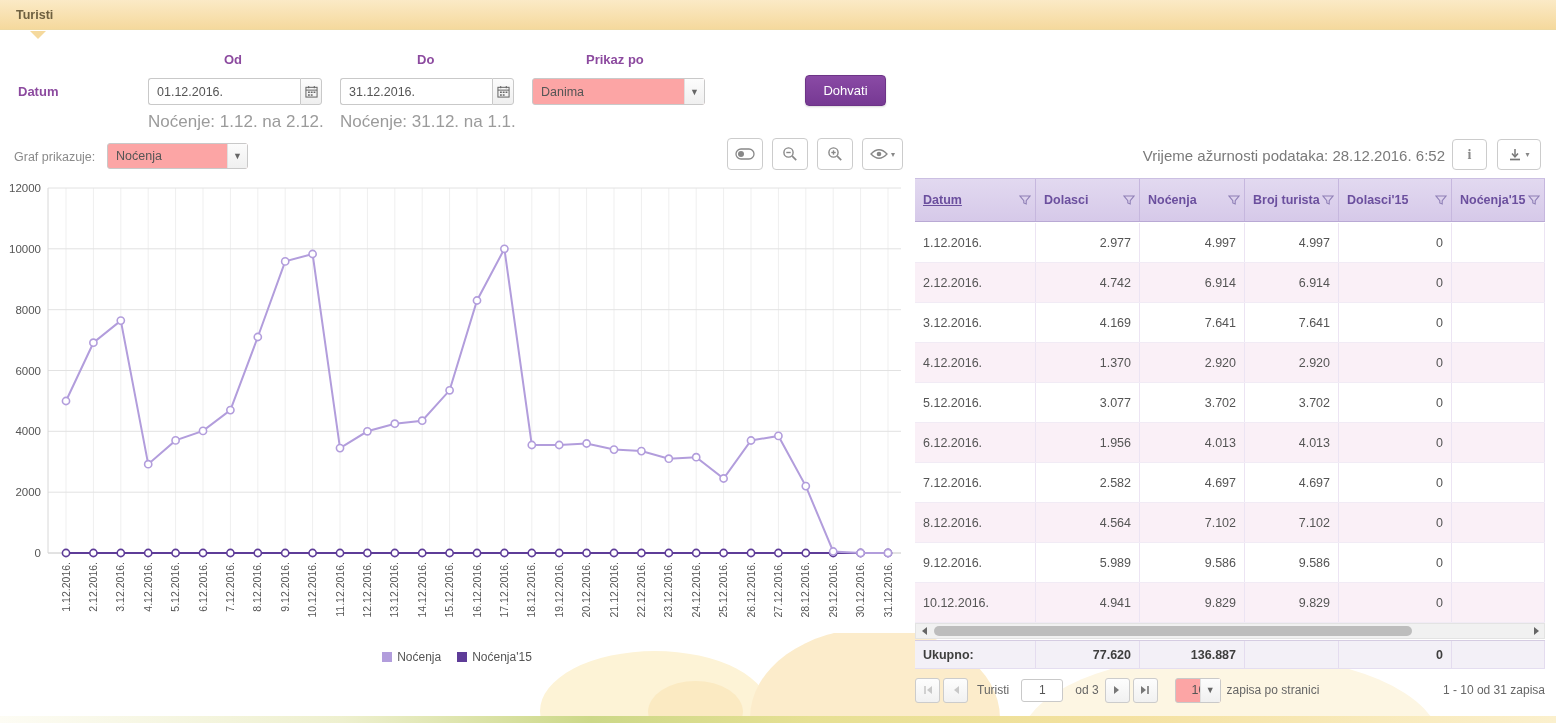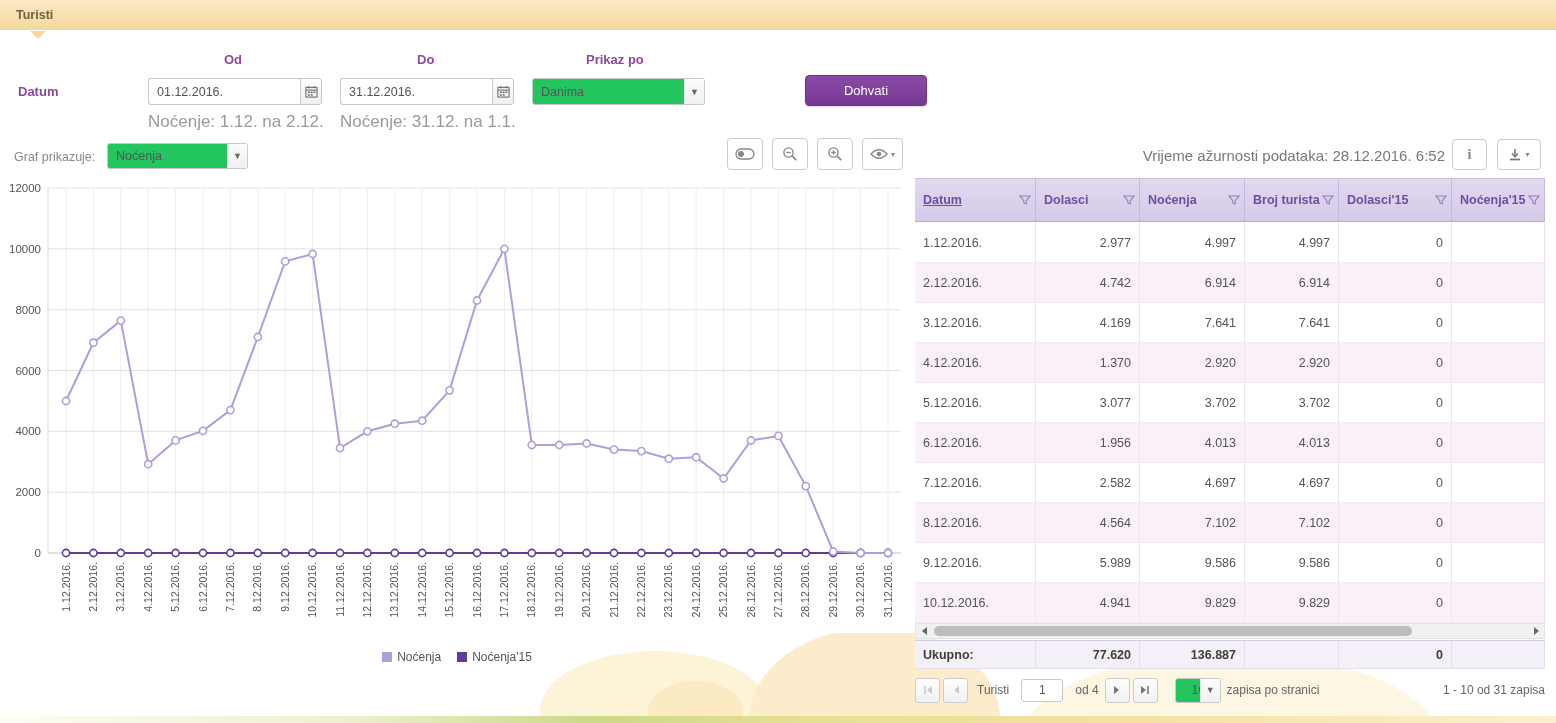--- a/index.html
+++ b/index.html
@@ -15,26 +15,26 @@
                  border-left:8px solid transparent; border-right:8px solid transparent; border-top:8px solid #f5d99d; }
 
   
   .flabel { position:absolute; color:#8c4a9f; font-weight:bold; font-size:13px; z-index:2; }
   .hint { position:absolute; color:#9b9b9b; font-size:17px; z-index:2; }
   .input-group { position:absolute; display:flex; height:27px; z-index:2; }
   .text-input { width:152px; height:27px; border:1px solid #c9c9c9; border-right:none; border-radius:3px 0 0 3px;
                 padding:0 8px; font-size:12.5px; color:#555; outline:none; font-family:inherit; }
   .cal-btn { width:22px; height:27px; border:1px solid #c9c9c9; background:linear-gradient(#fcfcfc,#efefef);
              border-radius:0 3px 3px 0; display:flex; align-items:center; justify-content:center; cursor:pointer; }
-  .select { position:absolute; border:1px solid #c9c9c9; border-radius:3px; background:#22c55e; display:flex;
+  .select { position:absolute; border:1px solid #c9c9c9; border-radius:3px; background:#fca5a5; display:flex;
             align-items:center; font-size:12.5px; color:#555; cursor:pointer; z-index:2; }
   .select .sel-text { padding:0 8px; flex:1; white-space:nowrap; overflow:hidden; }
   .select .caret-zone { width:20px; align-self:stretch; display:flex; align-items:center; justify-content:center;
                         color:#666; font-size:9px; border-left:1px solid #e0e0e0; background:linear-gradient(#fcfcfc,#f0f0f0); }
-  .btn-primary { position:absolute; left:805px; top:75px; width:122px; height:31px; background:linear-gradient(#8a4aa5,#763993);
+  .btn-primary { position:absolute; left:805px; top:75px; width:81px; height:31px; background:linear-gradient(#8a4aa5,#763993);
                  border:1px solid #6d3487; border-radius:4px; color:#fff; font-size:13px; font-family:inherit; cursor:pointer; z-index:2;
                  box-shadow:0 1px 2px rgba(0,0,0,.15); }
 
   
   .graf-label { position:absolute; left:14px; top:150px; font-size:12.5px; color:#8a8a8a; z-index:2; }
   .tool-btn { position:absolute; top:138px; height:32px; background:#fff; border:1px solid #ccc; border-radius:4px;
               display:flex; align-items:center; justify-content:center; gap:3px; color:#858585; cursor:pointer; z-index:2; }
 
   
   #chart-svg { position:absolute; left:8px; top:182px; z-index:1; }
@@ -509,21 +509,21 @@
           <path d="M9 1 4 5l5 4Z" fill="currentColor"></path>
         </svg>
     </span>
     <span class="pg-btn disabled">
       <svg width="10" height="10" viewBox="0 0 10 10">
           <path d="M8 1 3 5l5 4Z" fill="currentColor"></path>
         </svg>
     </span>
     <span class="pg-text">Turisti</span>
     <input class="pg-input" value="1" style="">
-    <span class="pg-text">od 4</span>
+    <span class="pg-text">od 3</span>
     <span class="pg-btn enabled">
       <svg width="10" height="10" viewBox="0 0 10 10">
           <path d="M2 1l5 4-5 4Z" fill="currentColor"></path>
         </svg>
     </span>
     <span class="pg-btn enabled">
       <svg width="10" height="10" viewBox="0 0 10 10">
           <path d="M8 1v8" stroke="currentColor" stroke-width="1.6"></path>
           <path d="M1 1l5 4-5 4Z" fill="currentColor"></path>
         </svg>

